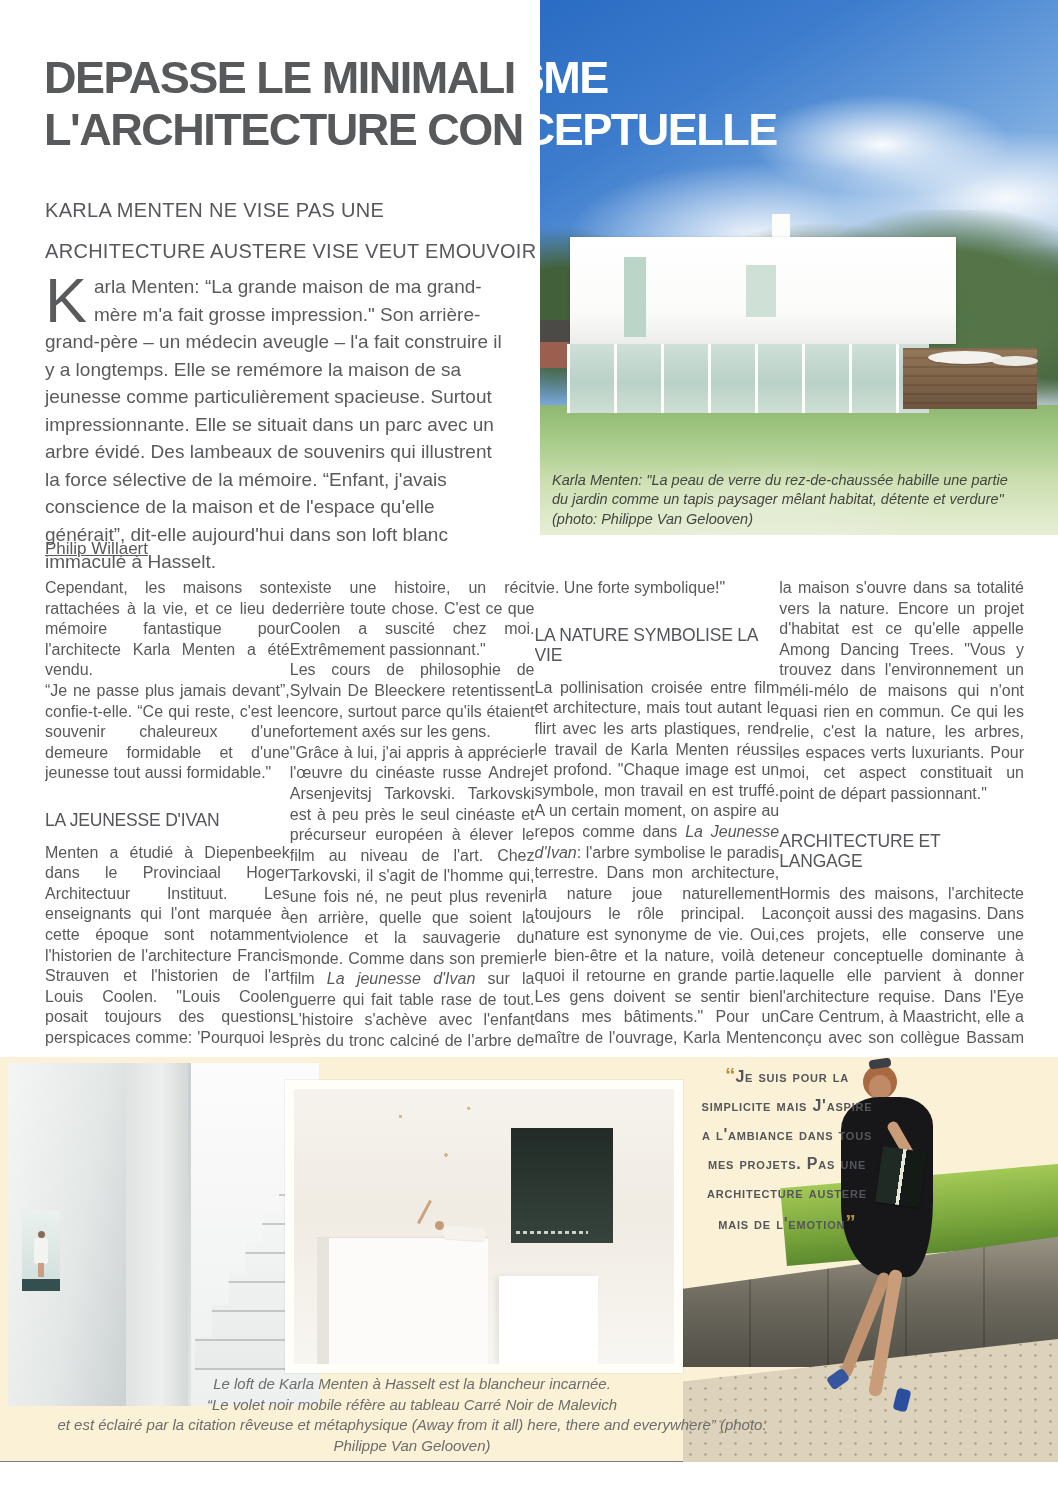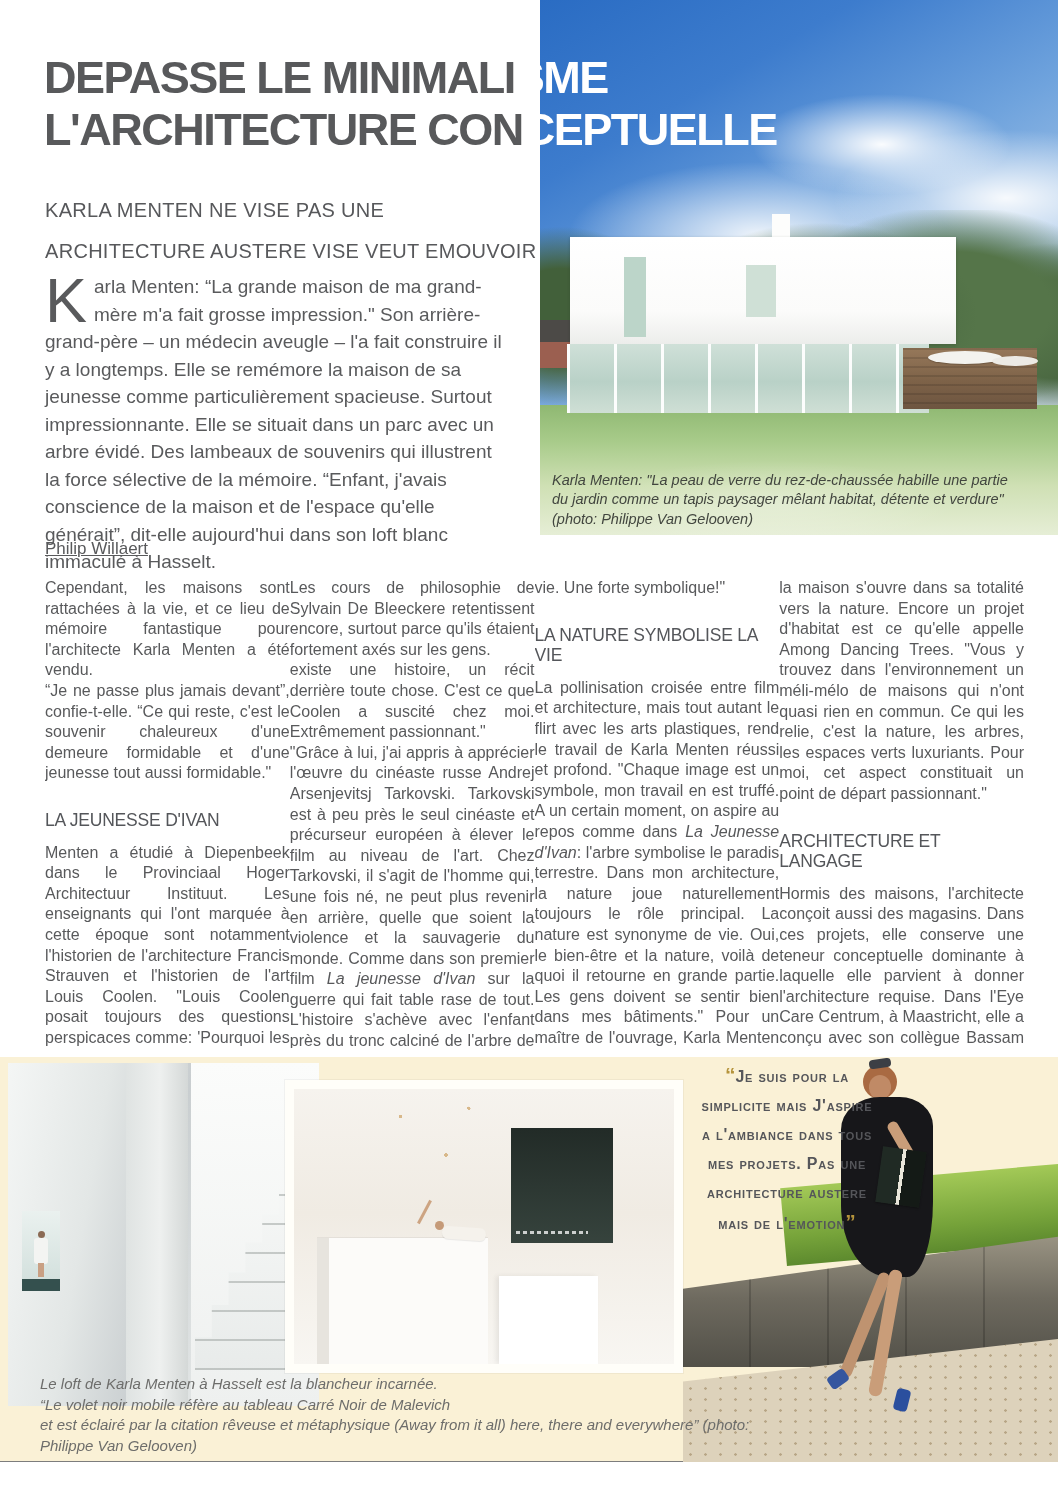--- a/index.html
+++ b/index.html
@@ -138,21 +138,21 @@
   .w-shoe1 { position:absolute; left:212px; top:332px; width:14px; height:22px; background:#2b4f9e; border-radius:4px; transform:rotate(14deg); }
   .w-shoe2 { position:absolute; left:148px; top:312px; width:14px; height:20px; background:#35569f; border-radius:4px; transform:rotate(55deg); }
 
   
   .pullquote { position:absolute; left:658px; top:1060px; width:258px; text-align:center; z-index:4;
     font-weight:bold; font-size:16px; line-height:29px; letter-spacing:.8px; color:#55565a;
     font-variant:small-caps; white-space:pre-line; }
   .pullquote .qm { color:#b5943c; font-size:21px; font-variant:normal; letter-spacing:0; }
 
   
-  .bottom-caption { position:absolute; left:40px; top:1374px; width:744px; text-align:left; z-index:5;
+  .bottom-caption { position:absolute; left:40px; top:1374px; width:744px; text-align:center; z-index:5;
     font-style:italic; font-size:15px; line-height:20.5px; color:#6d6d6b; white-space:pre-line; }
   .footer-rule { position:absolute; left:0; top:1461px; width:1058px; height:0; border-top:1.5px solid #7d7d7d; }
   .footer { position:absolute; left:45px; top:1502px; width:975px; display:flex; justify-content:space-between; align-items:center; }
   .f-left { display:flex; align-items:baseline; }
   .page-num { font-size:19px; color:#58595b; }
   .issue { font-size:12.5px; margin-left:15px; color:#58595b; }
   .website { font-size:14.5px; font-weight:bold; text-decoration:underline; color:#000000; }
 </style>
 </head>
 <body>
@@ -194,22 +194,22 @@
   <div class="byline">Philip Willaert</div>
 
   <div class="columns">
     <div class="col">
       <p>Cependant, les maisons sont rattachées à la vie, et ce lieu de mémoire fantastique pour l'architecte Karla Menten a été vendu.</p>
       <p>“Je ne passe plus jamais devant”, confie-t-elle. “Ce qui reste, c'est le souvenir chaleureux d'une demeure formidable et d'une jeunesse tout aussi formidable."</p>
       <div class="colhead">LA JEUNESSE D'IVAN</div>
       <p>Menten a étudié à Diepenbeek dans le Provinciaal Hoger Architectuur Instituut. Les enseignants qui l'ont marquée à cette époque sont notamment l'historien de l'architecture Francis Strauven et l'historien de l'art Louis Coolen. "Louis Coolen posait toujours des questions perspicaces comme: 'Pourquoi les choses sont-elles ce qu'elles sont?'. Ce n'était pas précisément une question facultative. Cela nous a fait penser qu'il</p>
     </div>
     <div class="col">
+      <p>existe une histoire, un récit derrière toute chose. C'est ce que Coolen a suscité chez moi. Extrêmement passionnant."</p>
       <p>Les cours de philosophie de Sylvain De Bleeckere retentissent encore, surtout parce qu'ils étaient fortement axés sur les gens.</p>
-      <p>existe une histoire, un récit derrière toute chose. C'est ce que Coolen a suscité chez moi. Extrêmement passionnant."</p>
       <p><span>"Grâce à lui, j'ai appris à apprécier l'œuvre du cinéaste russe Andrej Arsenjevitsj Tarkovski. Tarkovski est à peu près le seul cinéaste et précurseur européen à élever le film au niveau de l'art. Chez Tarkovski, il s'agit de l'homme qui, une fois né, ne peut plus revenir en arrière, quelle que soient la violence et la sauvagerie du monde. Comme dans son premier film </span><span class="it">La jeunesse d'Ivan</span><span> sur la guerre qui fait table rase de tout. L'histoire s'achève avec l'enfant près du tronc calciné de l'arbre de vie: le clair et le sombre, l'espoir et le désespoir, comme la</span></p>
     </div>
     <div class="col">
       <p>vie. Une forte symbolique!"</p>
       <div class="colhead">LA NATURE SYMBOLISE LA VIE</div>
       <p><span>La pollinisation croisée entre film et architecture, mais tout autant le flirt avec les arts plastiques, rend le travail de Karla Menten réussi et profond. "Chaque image est un symbole, mon travail en est truffé. A un certain moment, on aspire au repos comme dans </span><span class="it">La Jeunesse d'Ivan</span><span>: l'arbre symbolise le paradis terrestre. Dans mon architecture, la nature joue naturellement toujours le rôle principal. La nature est synonyme de vie. Oui, le bien-être et la nature, voilà de quoi il retourne en grande partie. Les gens doivent se sentir bien dans mes bâtiments." Pour un maître de l'ouvrage, Karla Menten a construit une maison qui est entièrement fermée dans le haut. Dans le bas,</span></p>
     </div>
     <div class="col">
       <p>la maison s'ouvre dans sa totalité vers la nature. Encore un projet d'habitat est ce qu'elle appelle Among Dancing Trees. "Vous y trouvez dans l'environnement un méli-mélo de maisons qui n'ont quasi rien en commun. Ce qui les relie, c'est la nature, les arbres, les espaces verts luxuriants. Pour moi, cet aspect constituait un point de départ passionnant."</p>
       <div class="colhead">ARCHITECTURE ET LANGAGE</div>

